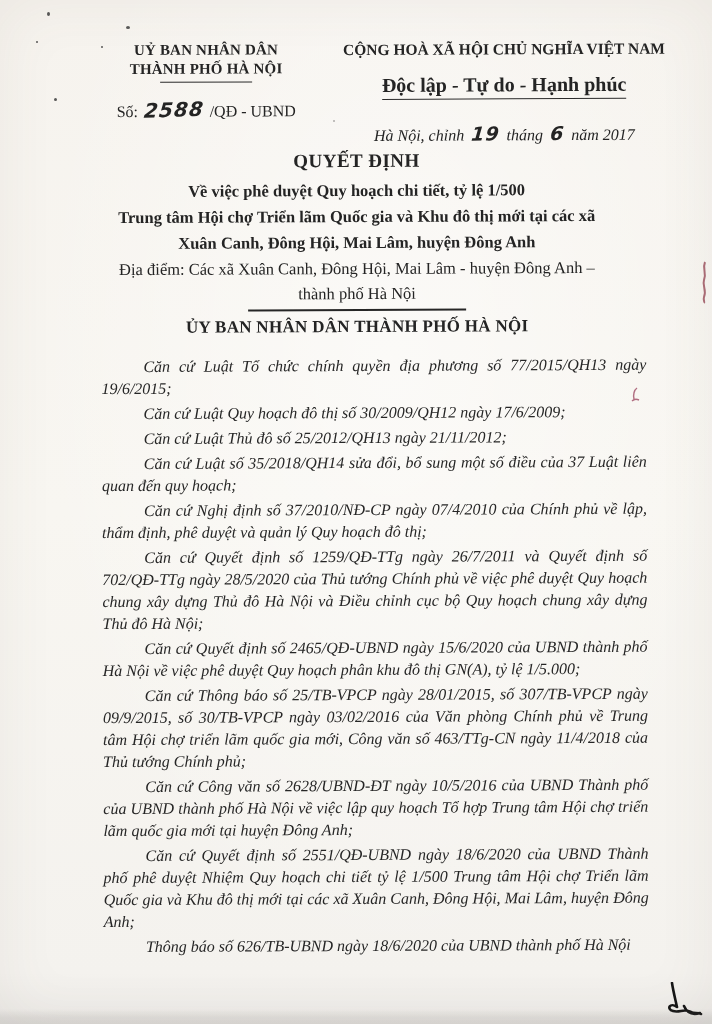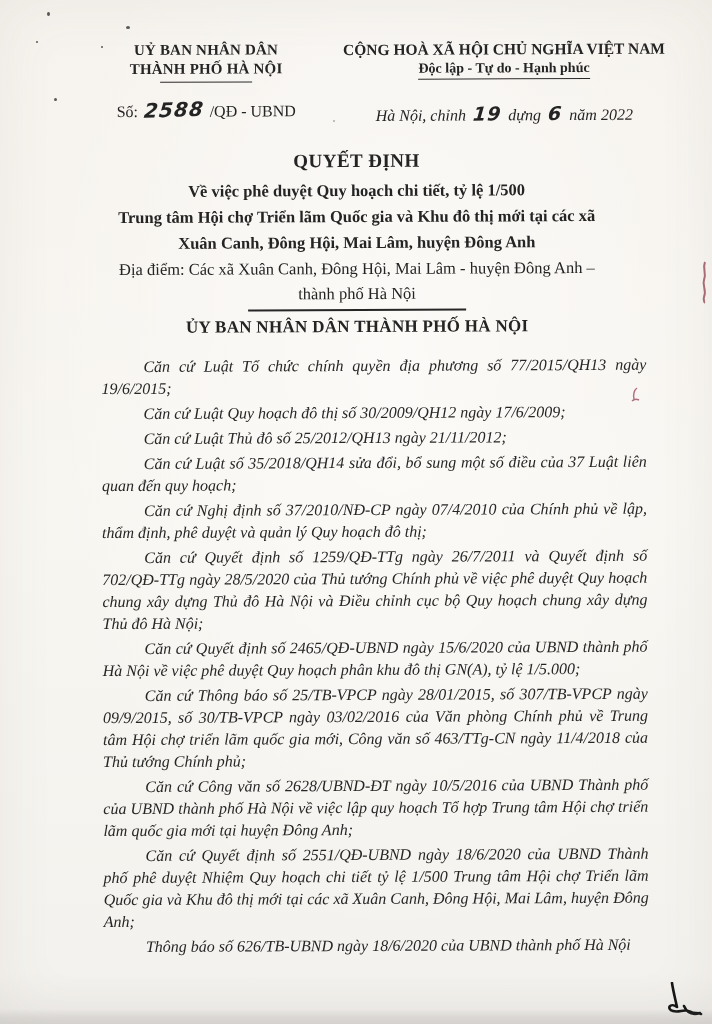--- a/index.html
+++ b/index.html
@@ -20,21 +20,21 @@
   
   .hdr-left{position:absolute;top:40px;left:88px;width:240px;text-align:center;}
   .org-line{font-weight:bold;font-size:15px;line-height:19px;letter-spacing:.2px;}
   .org-rule{width:92px;border-bottom:1.6px solid #2a2a2a;margin:3px auto 0;}
   .doc-no{margin-top:15px;font-size:16px;white-space:nowrap;}
   .hand{display:inline-block;font-family:"DejaVu Sans",sans-serif;font-weight:bold;
         font-style:italic;transform:skewX(-7deg) rotate(-1.5deg);letter-spacing:1px;}
   .doc-no .hand{font-size:20px;margin:0 2px;}
   .hdr-right{position:absolute;top:40px;left:336px;width:340px;text-align:center;}
   .nat1{font-weight:bold;font-size:15.5px;line-height:19px;}
-  .motto{display:inline-block;font-weight:bold;font-size:14px;margin-top:1px;
+  .motto{display:inline-block;font-weight:bold;font-size:20px;margin-top:15px;
          border-bottom:1.6px solid #2a2a2a;padding-bottom:2px;}
   .dateline{margin-top:23px;font-style:italic;font-size:16px;white-space:nowrap;}
   .dateline .hand{font-size:19px;margin:0 3px;}
   
   .title-block{position:absolute;top:149px;left:55px;width:606px;text-align:center;}
   .decision-heading{font-weight:bold;font-size:19px;line-height:24px;letter-spacing:.5px;}
   .t-lines{margin-top:5px;}
   .t-line{font-weight:bold;font-size:16.5px;line-height:26px;}
   .loc1{font-size:16.5px;line-height:26px;}
   .loc2{font-size:16.5px;line-height:24px;}
@@ -69,23 +69,23 @@
         <span>/QĐ - UBND</span>
       </div>
     </div>
 
     <div class="hdr-right">
       <div class="nat1">CỘNG HOÀ XÃ HỘI CHỦ NGHĨA VIỆT NAM</div>
       <div class="motto">Độc lập - Tự do - Hạnh phúc</div>
       <div class="dateline">
         <span>Hà Nội, chỉnh</span>
         <span class="hand">19</span>
-        <span>dựng</span>
+        <span>tháng</span>
         <span class="hand">6</span>
-        <span>năm 2022</span>
+        <span>năm 2017</span>
       </div>
     </div>
 
     <div class="title-block">
       <div class="decision-heading">QUYẾT ĐỊNH</div>
       <div class="t-lines">
 
           <div class="t-line">Về việc phê duyệt Quy hoạch chi tiết, tỷ lệ 1/500</div>
 
           <div class="t-line">Trung tâm Hội chợ Triển lãm Quốc gia và Khu đô thị mới tại các xã</div>

